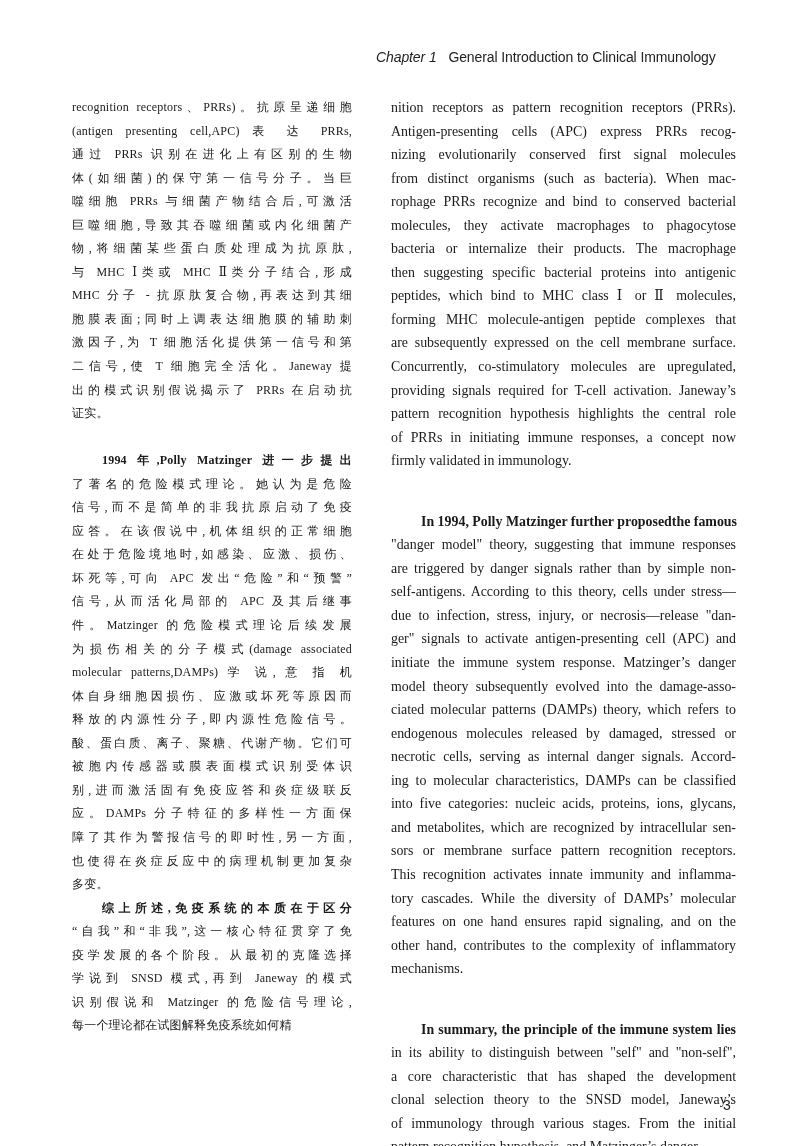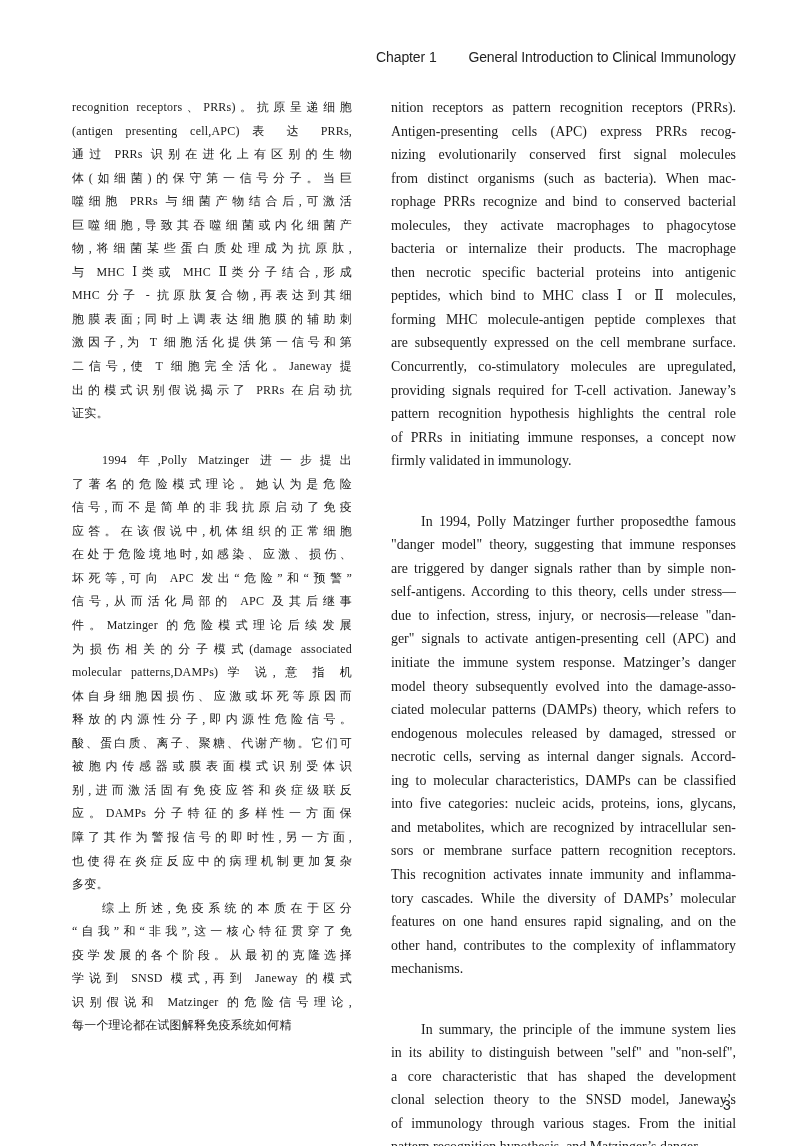--- a/index.html
+++ b/index.html
@@ -1,29 +1,29 @@
 <!DOCTYPE html>
 <html><head>
 <meta charset="utf-8">
 <style>
   html, body { margin: 0; padding: 0; background: #ffffff; }
   body { width: 800px; height: 1146px; position: relative; overflow: hidden;
          font-family: "Liberation Serif", "DejaVu Serif", serif; color: #1a1a1a; }
   .running-head { position: absolute; top: 49px; left: 376px; width: 390px;
                   font-family: "Liberation Sans", "DejaVu Sans", sans-serif;
                   font-size: 14px; color: #222; white-space: nowrap; letter-spacing: -0.1px; }
-  .running-head .chap { margin-right: 28px; }
+  .running-head .chap { margin-right: 8px; font-style: italic; }
   .col { position: absolute; top: 96px; }
   .col-cn { left: 72px; width: 280px; font-size: 12px; }
   .col-en { left: 391px; width: 345px; font-size: 13.9px; }
   .line { height: 23.55px; line-height: 23.55px; white-space: nowrap; overflow: visible; }
   .col-cn .line { text-align: justify; text-align-last: justify; letter-spacing: 0.2px; }
   .col-en .line { text-align: justify; text-align-last: justify; }
   .line.last { text-align-last: left; }
-  .line.indent { padding-left: 30px; }
+  .line.indent { padding-left: 30px; font-weight: bold; }
   .col-en .line.indent { padding-left: 30px; margin-top: 37px; }
   .gap { height: 23.55px; }
   .page-number { position: absolute; top: 1097px; left: 723px;
                  font-family: "Liberation Sans", "DejaVu Sans", sans-serif; font-size: 14px; color: #222; }
 </style>
 </head>
 <body>
 
 <div class="running-head">
   <span class="chap">Chapter 1</span>
@@ -80,21 +80,21 @@
   </div>
 <div class="col col-en" id="col-en">
     <div>
       <div class="line">nition receptors as pattern recognition receptors (PRRs).</div>
       <div class="line">Antigen-presenting cells (APC) express PRRs recog-</div>
       <div class="line">nizing evolutionarily conserved first signal molecules</div>
       <div class="line">from distinct organisms (such as bacteria). When mac-</div>
       <div class="line">rophage PRRs recognize and bind to conserved bacterial</div>
       <div class="line">molecules, they activate macrophages to phagocytose</div>
       <div class="line">bacteria or internalize their products. The macrophage</div>
-      <div class="line">then necrotic specific bacterial proteins into antigenic</div>
+      <div class="line">then suggesting specific bacterial proteins into antigenic</div>
       <div class="line">peptides, which bind to MHC class Ⅰ or Ⅱ molecules,</div>
       <div class="line">forming MHC molecule-antigen peptide complexes that</div>
       <div class="line">are subsequently expressed on the cell membrane surface.</div>
       <div class="line">Concurrently, co-stimulatory molecules are upregulated,</div>
       <div class="line">providing signals required for T-cell activation. Janeway’s</div>
       <div class="line">pattern recognition hypothesis highlights the central role</div>
       <div class="line">of PRRs in initiating immune responses, a concept now</div>
       <div class="line last">firmly validated in immunology.</div>
     </div>
     <div>

